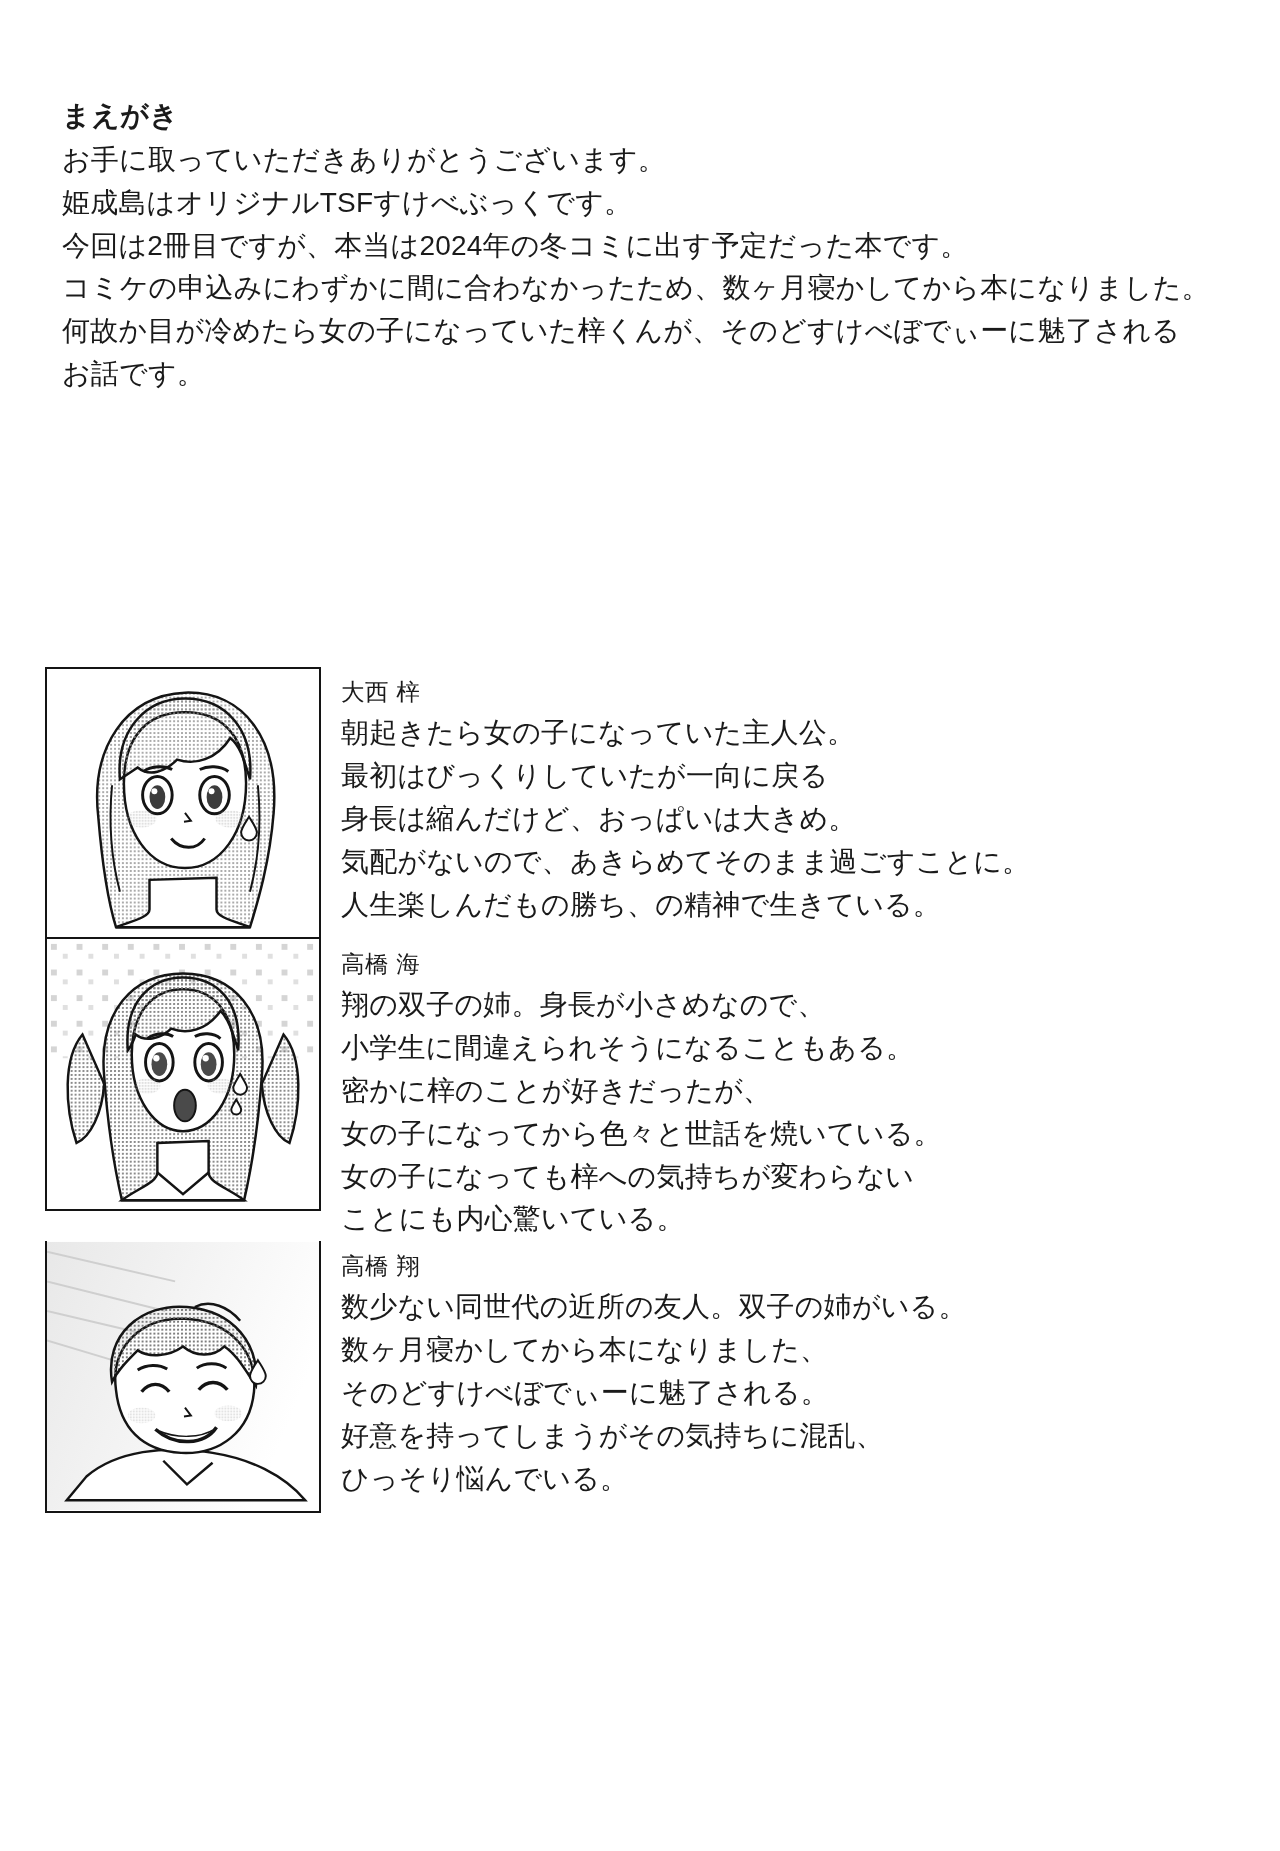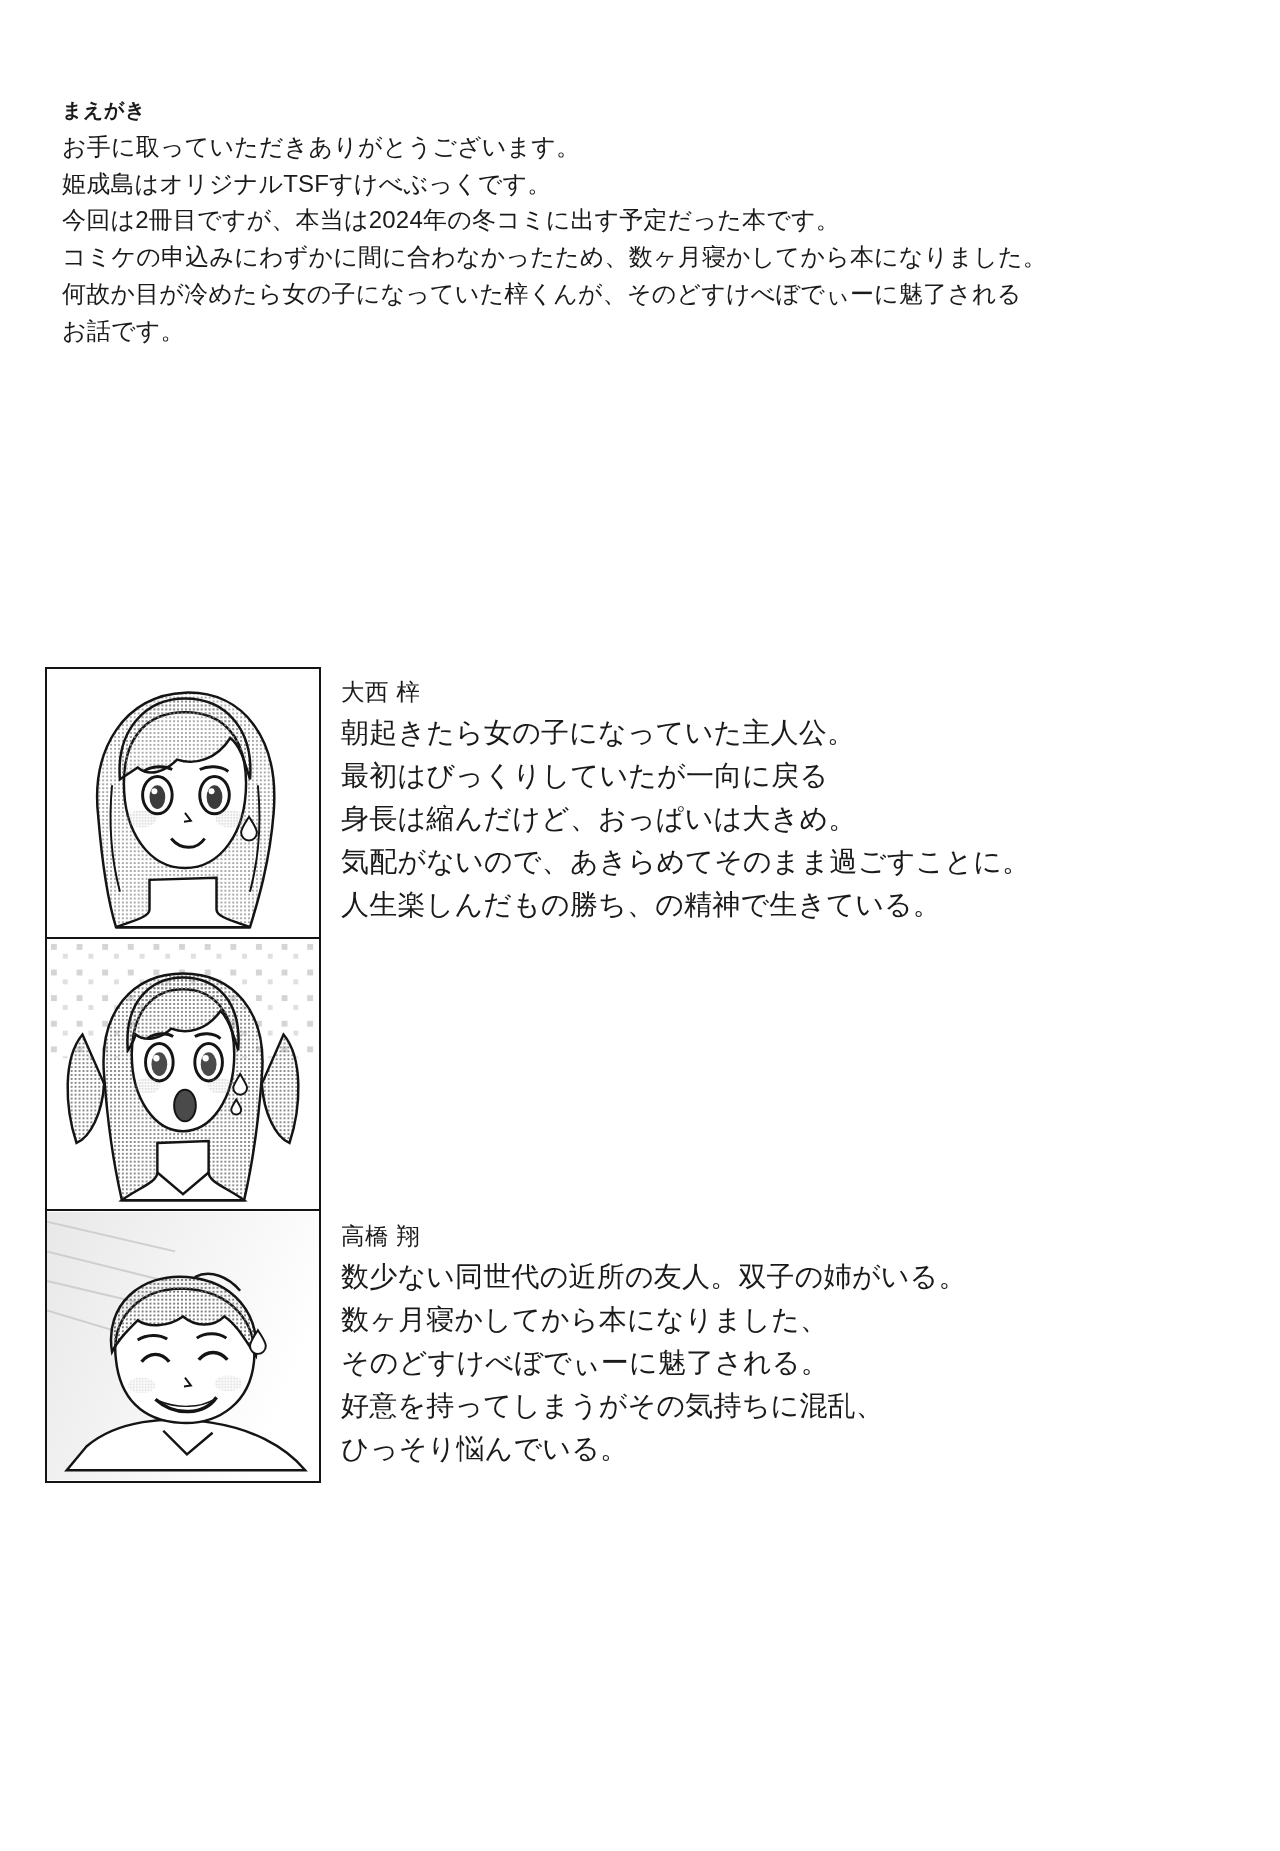--- a/index.html
+++ b/index.html
@@ -18,33 +18,33 @@
     color: #1a1a1a;
   }
   
   .preface {
     position: absolute;
     left: 62px;
     top: 98px;
     width: 1100px;
   }
   .preface-title {
-    font-size: 20px;
+    font-size: 28px;
     font-weight: 600;
     letter-spacing: 0.5px;
     margin: 0 0 6px 0;
     line-height: 1.25;
   }
   .preface-body {
     margin: 0;
     padding: 0;
     list-style: none;
   }
   .preface-body li {
-    font-size: 24px;
+    font-size: 28px;
     line-height: 1.53;
     letter-spacing: 0.2px;
     white-space: nowrap;
   }
 
   
   .characters {
     position: absolute;
     left: 45px;
     top: 667px;
@@ -217,20 +217,31 @@
             <ellipse cx="176" cy="148" rx="13" ry="8" fill="url(#tone4)"></ellipse>
 
             <ellipse cx="140" cy="168" rx="11" ry="16" fill="#4a4a4a" stroke="#141414" stroke-width="2"></ellipse>
 
             <path d="M196 136 c4 7 7 11 7 14 a7 7 0 0 1 -14 0 c0 -3 3 -7 7 -14 z" fill="#ffffff" stroke="#141414" stroke-width="2"></path>
             <path d="M192 162 c3 5 5 8 5 10 a5 5 0 0 1 -10 0 c0 -2 2 -5 5 -10 z" fill="#ffffff" stroke="#141414" stroke-width="2"></path>
 
             <path d="M112 236 L138 258 L164 236" fill="none" stroke="#141414" stroke-width="2.5"></path>
           </svg>
         </div>
+      </div>
+      <div class="char-text">
+        <div class="char-name">高橋 海</div>
+        <ul class="char-desc">
+          <li>翔の双子の姉。身長が小さめなので、</li>
+          <li>小学生に間違えられそうになることもある。</li>
+          <li>密かに梓のことが好きだったが、</li>
+          <li>女の子になってから色々と世話を焼いている。</li>
+          <li>女の子になっても梓への気持ちが変わらない</li>
+          <li>ことにも内心驚いている。</li>
+        </ul>
       </div>
     </div>
 
     <div class="char-row">
       <div class="char-portrait">
         <div class="art">
           <svg viewBox="0 0 276 272" xmlns="http://www.w3.org/2000/svg">
             <defs>
               <pattern id="tone5" width="4" height="4" patternUnits="userSpaceOnUse">
                 <circle cx="1" cy="1" r="1.1" fill="#6f6f6f"></circle>

